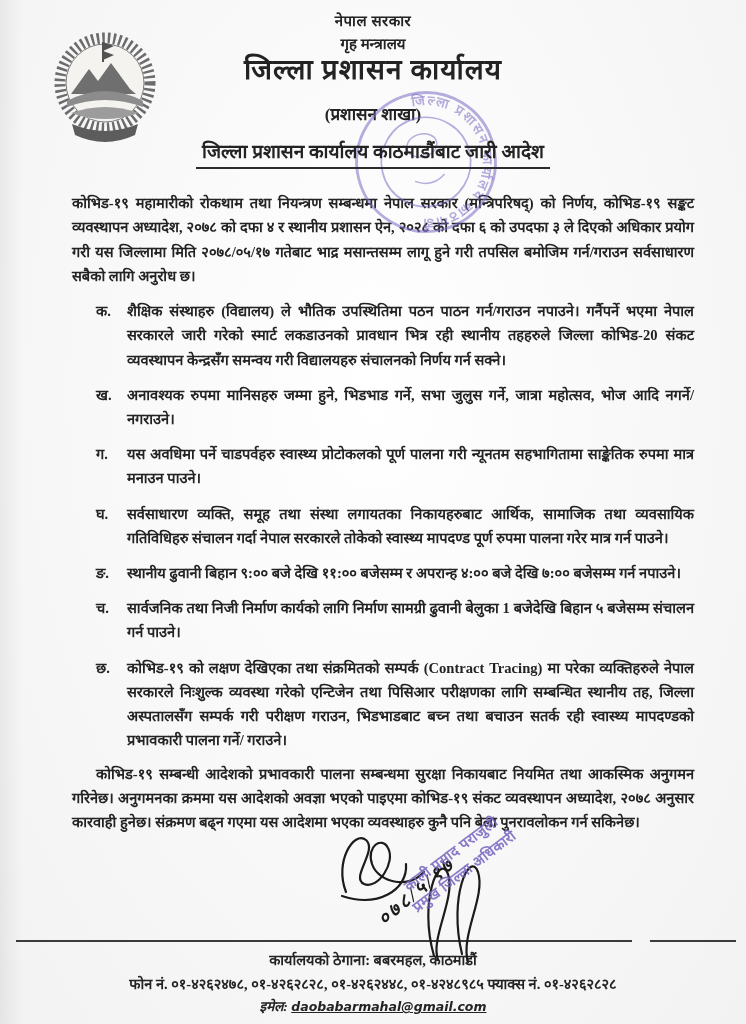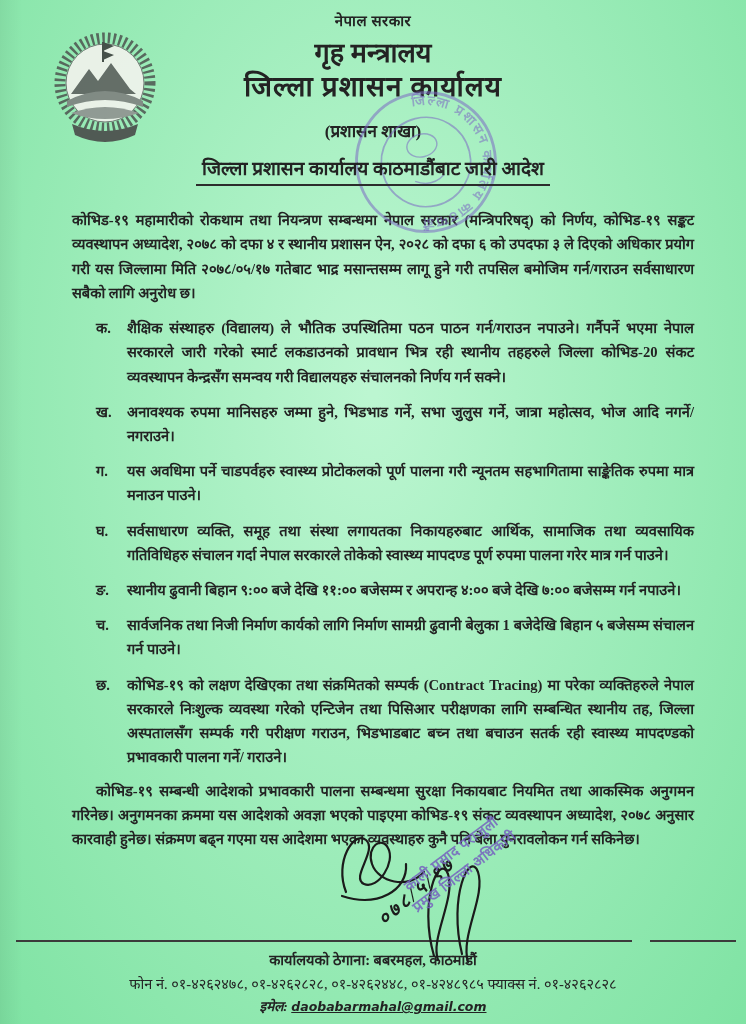--- a/index.html
+++ b/index.html
@@ -1,31 +1,31 @@
 <!DOCTYPE html>
 <html><head>
 <meta charset="utf-8">
 <style>
   html,body{margin:0;padding:0;background:#e8e6e2;}
   .page{
     position:relative;width:746px;height:1024px;margin:0 auto;
-    background:#86efac;color:#232323;overflow:hidden;
+    background:#ffffff;color:#232323;overflow:hidden;
     font-family:"Liberation Serif","DejaVu Serif",serif;
   }
   .page::before{
     content:"";position:absolute;inset:0;pointer-events:none;
     background:
       radial-gradient(ellipse at 50% 38%, rgba(255,255,255,.45), rgba(0,0,0,.05)),
       linear-gradient(90deg, rgba(0,0,0,.06), rgba(0,0,0,0) 3%);
   }
   
   .emblem{position:absolute;left:44px;top:28px;width:122px;height:124px;opacity:.88;}
   .letterhead{text-align:center;padding-top:10px;position:relative;}
   .gov{font-size:15px;font-weight:700;letter-spacing:.5px;}
-  .ministry{font-size:27px;font-weight:700;margin-top:3px;}
+  .ministry{font-size:15px;font-weight:700;margin-top:3px;}
   .office{font-size:28px;font-weight:700;margin-top:1px;letter-spacing:1px;line-height:1.15;}
   .district{font-size:20px;font-weight:700;margin-top:5px;}
   .branch{font-size:17px;font-weight:700;margin-top:16px;}
   .round-stamp{
     position:absolute;left:350px;top:86px;width:152px;height:152px;
     color:rgba(124,106,194,.55);transform:rotate(-14deg);pointer-events:none;z-index:3;
   }
   .doc-title-wrap{text-align:center;margin-top:13px;position:relative;z-index:4;text-decoration:underline;}
   .doc-title{
     display:inline-block;font-size:19px;font-weight:700;
@@ -53,21 +53,21 @@
     text-align:center;white-space:nowrap;letter-spacing:.5px;
     font-family:"Liberation Serif","DejaVu Serif",serif;
   }
   
   .footer{position:absolute;left:0;right:0;top:940px;text-align:center;z-index:2;}
   .rule{
     height:2px;margin:0 10px 7px 16px;
     background:linear-gradient(to right,#3b3b3b 0,#3b3b3b 85.5%,transparent 85.5%,transparent 88%,#3b3b3b 88%,#3b3b3b 100%);
   }
   .addr{font-size:14.5px;font-weight:700;}
-  .phones{font-size:14.5px;font-weight:400;margin-top:4px;}
+  .phones{font-size:14.5px;font-weight:700;margin-top:4px;}
   .email-line{font-size:13.5px;font-weight:700;margin-top:4px;font-style:italic;}
   .email{
     color:#232323;text-decoration:underline;cursor:pointer;
     font-family:"DejaVu Sans","Liberation Sans",sans-serif;font-size:12.5px;font-weight:600;
   }
 </style>
 </head>
 <body>
 
 <div class="page">

